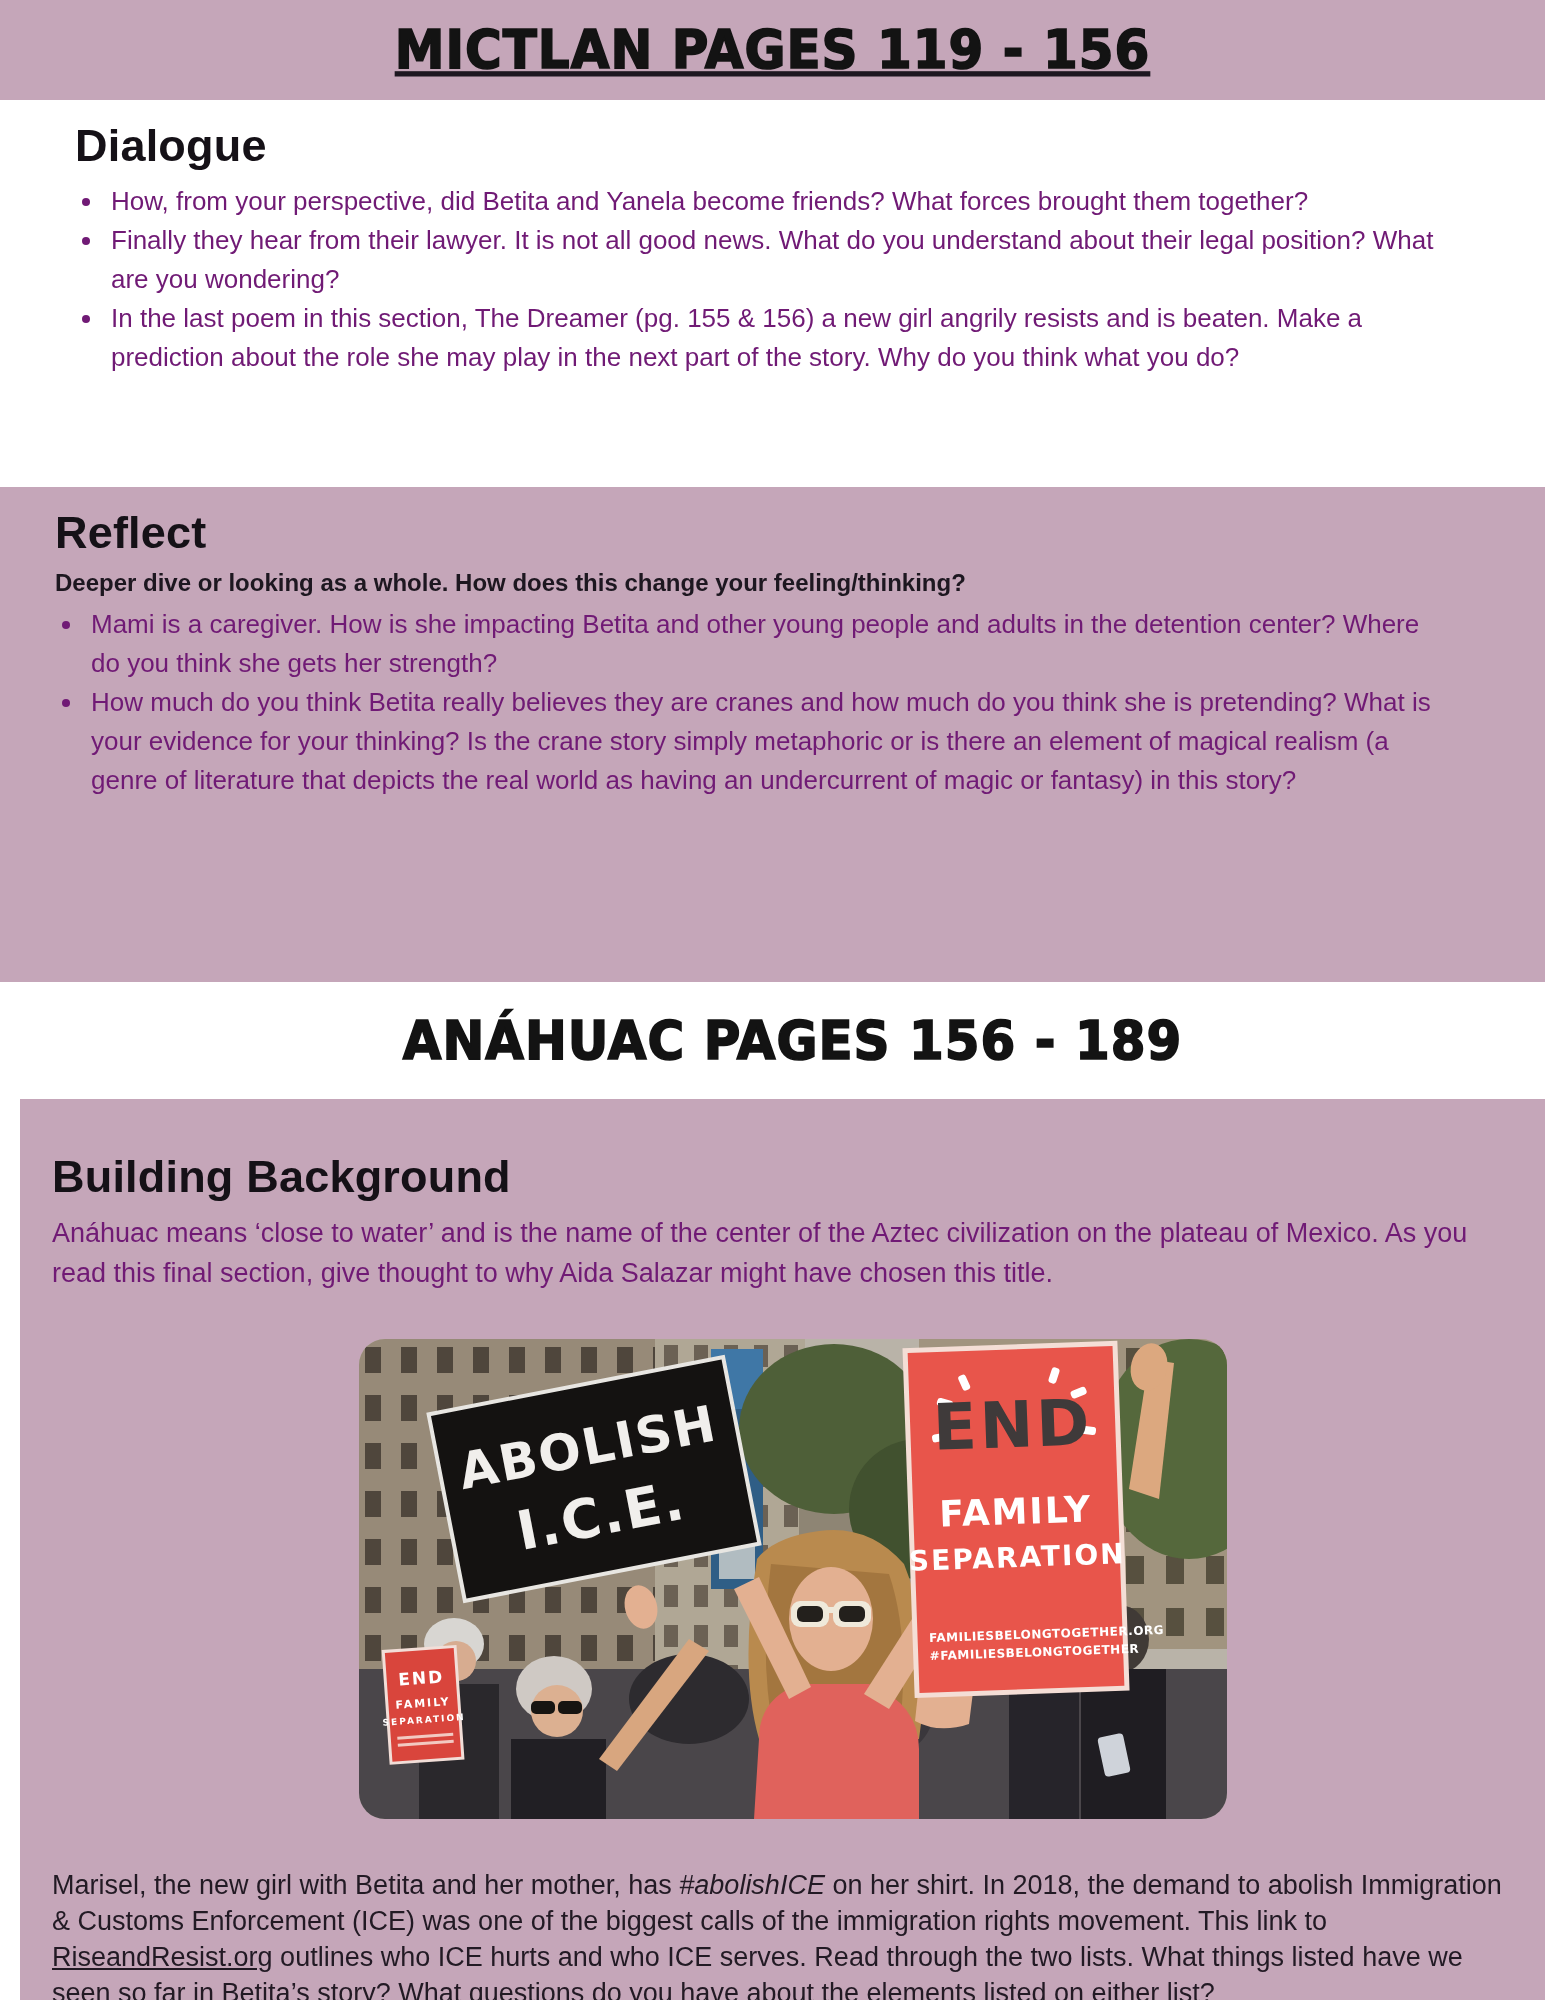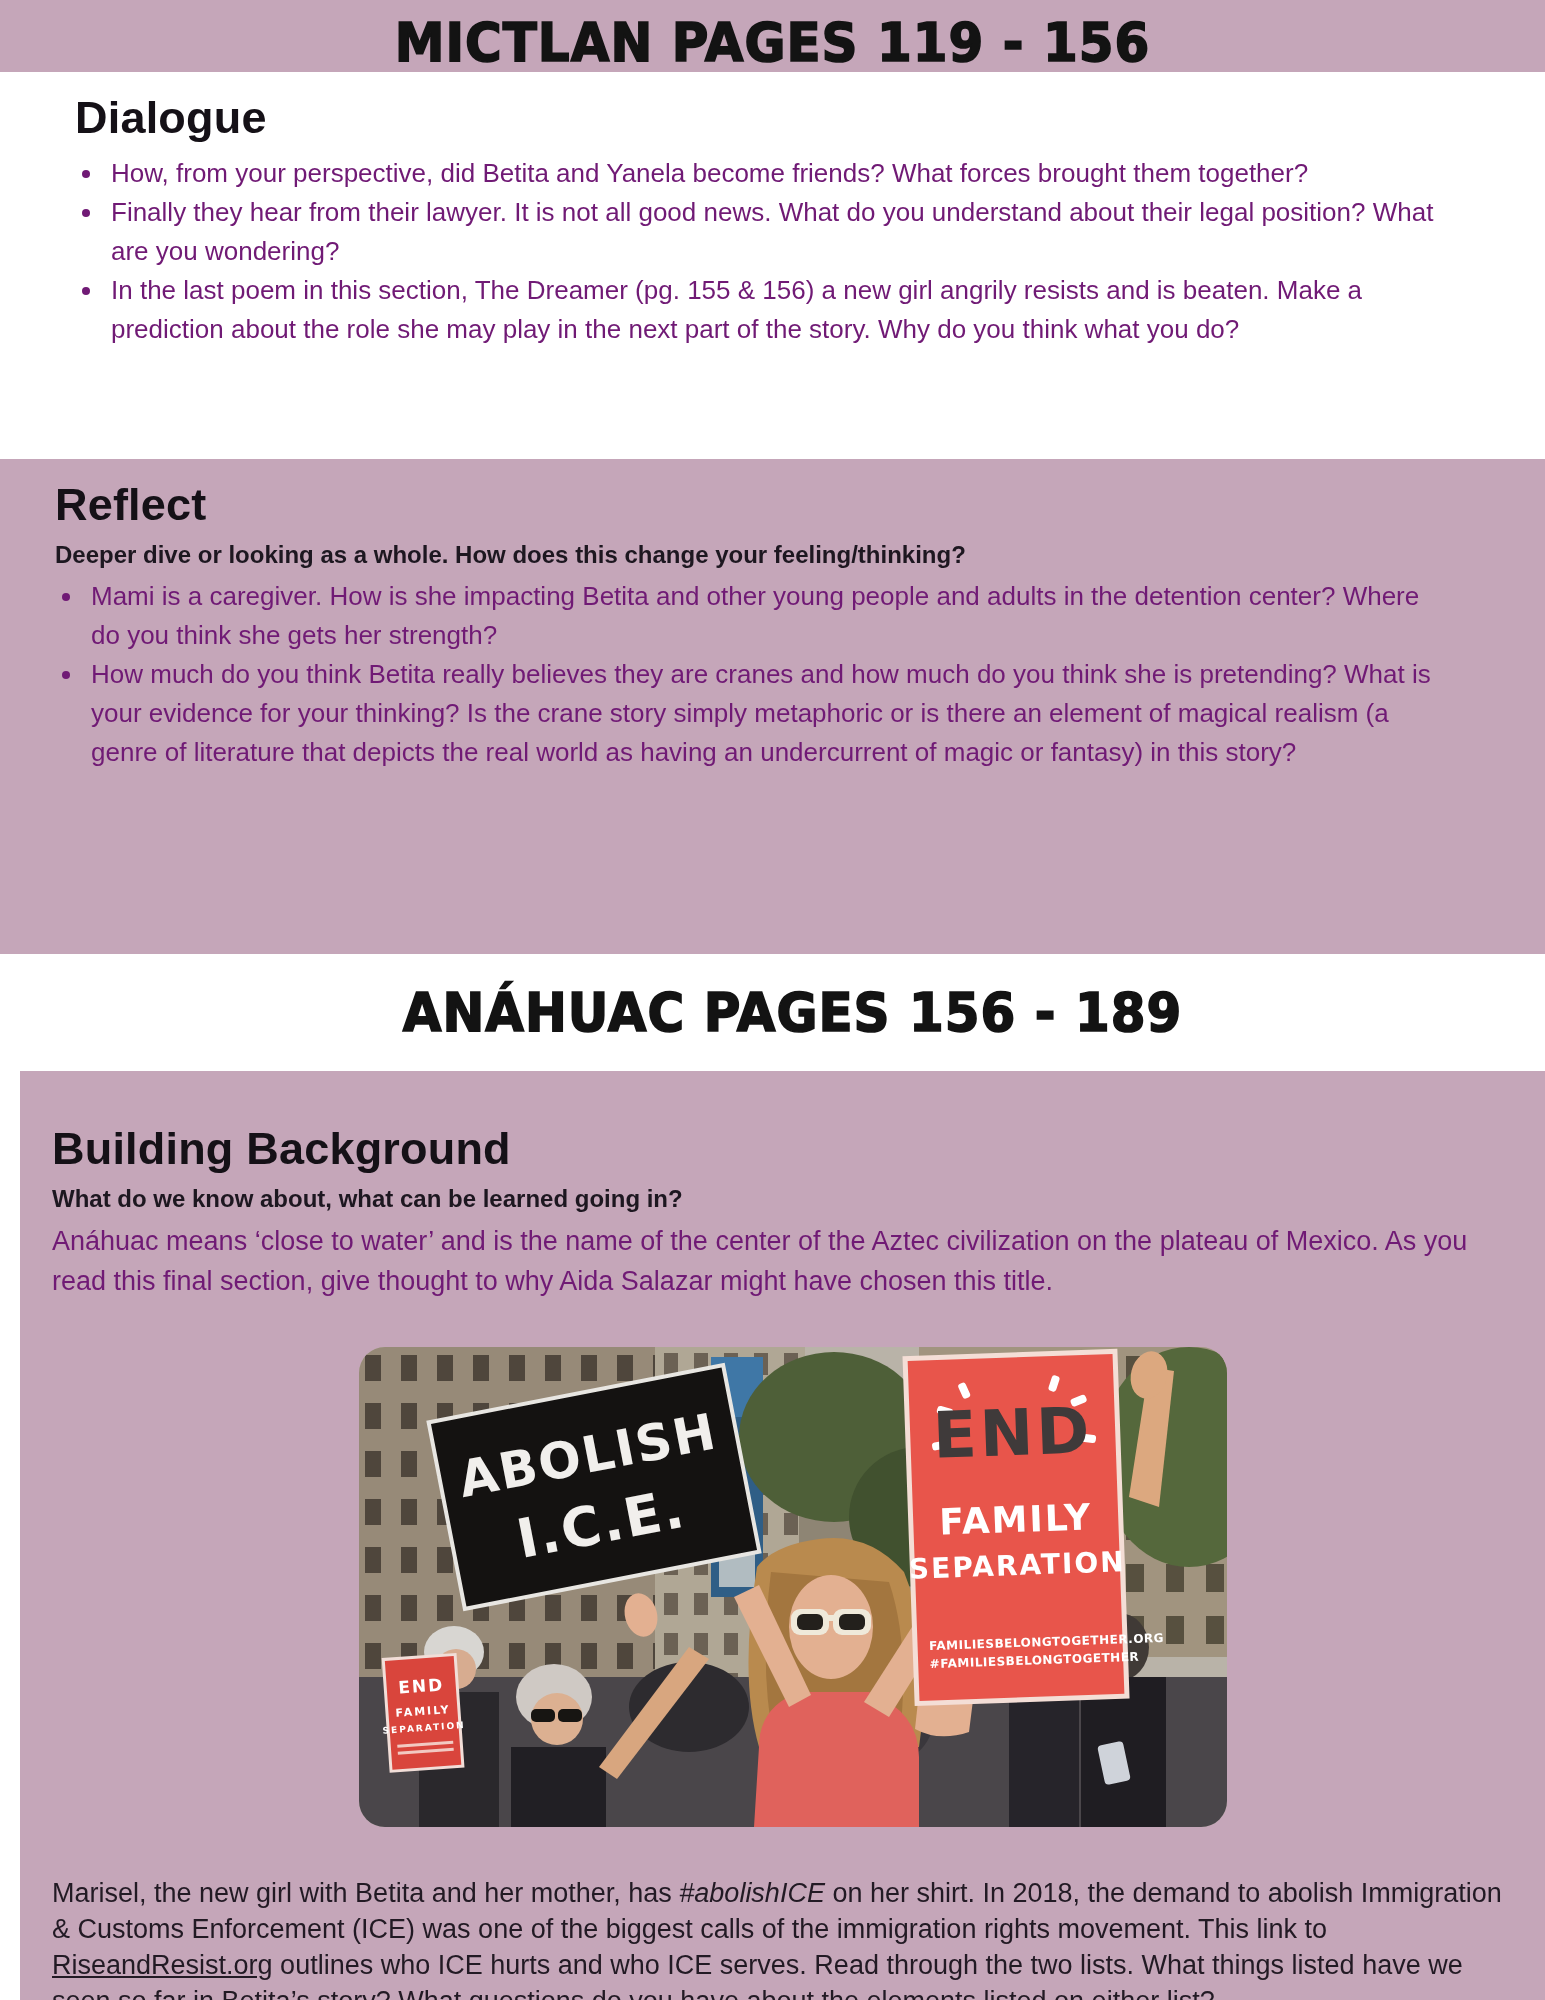--- a/index.html
+++ b/index.html
@@ -9,22 +9,22 @@
     font-family: "Liberation Sans", "DejaVu Sans", sans-serif;
     color: #1d1720;
   }
   .page { width: 1545px; height: 2000px; position: relative; background:#ffffff; overflow:hidden; }
 
   .band { width: 100%; }
   .mauve { background: #c5a6b9; }
   .white { background: #ffffff; margin-left: 20px; }
 
   .banner {
-    height: 72px;
-    display: flex; align-items: flex-end; justify-content: center;
+    height: 100px;
+    display: flex; align-items: center; justify-content: center; text-decoration: underline;
   }
   .banner-title {
     font-family: "DejaVu Sans", sans-serif;
     font-size: 50px;
     font-weight: 800;
     letter-spacing: 1px;
     color: #131313;
     -webkit-text-stroke: 1.6px #131313;
     transform: scaleY(1.06);
     white-space: nowrap;
@@ -126,21 +126,20 @@
     </ul>
   </div>
 
   <div class="band white banner2">
     <div class="banner-title">ANÁHUAC PAGES 156 - 189</div>
   </div>
 
   <div class="band mauve" style="min-height:987px;margin-left:20px;">
     <div class="section sec-building" style="padding-left:32px;">
       <div class="section-heading">Building Background</div>
-      <div class="section-subtitle">What do we know about, what can be learned going in?</div>
       <div class="bb-paragraph">Anáhuac means ‘close to water’ and is the name of the center of the Aztec civilization on the plateau of Mexico. As you read this final section, give thought to why Aida Salazar might have chosen this title.</div>
     </div>
 
     <div class="photo-wrap">
       <svg viewBox="0 0 868 480" width="868" height="480" xmlns="http://www.w3.org/2000/svg">
         <defs>
           <pattern id="winA" width="36" height="48" patternUnits="userSpaceOnUse">
             <rect width="36" height="48" fill="#978a78"></rect>
             <rect x="6" y="8" width="16" height="26" fill="#4f463c"></rect>
           </pattern>

